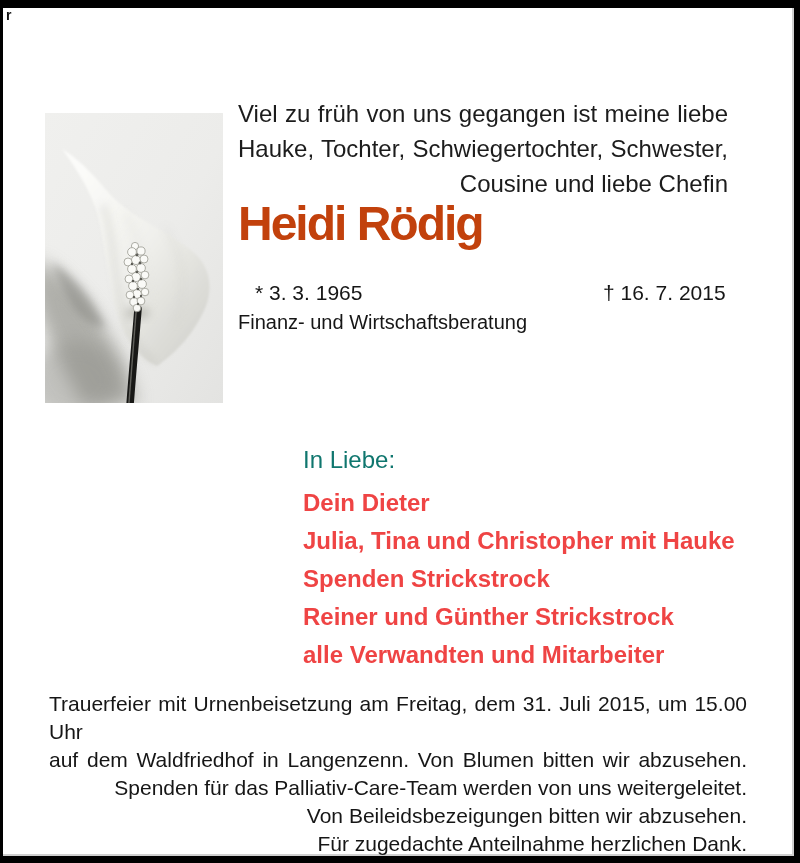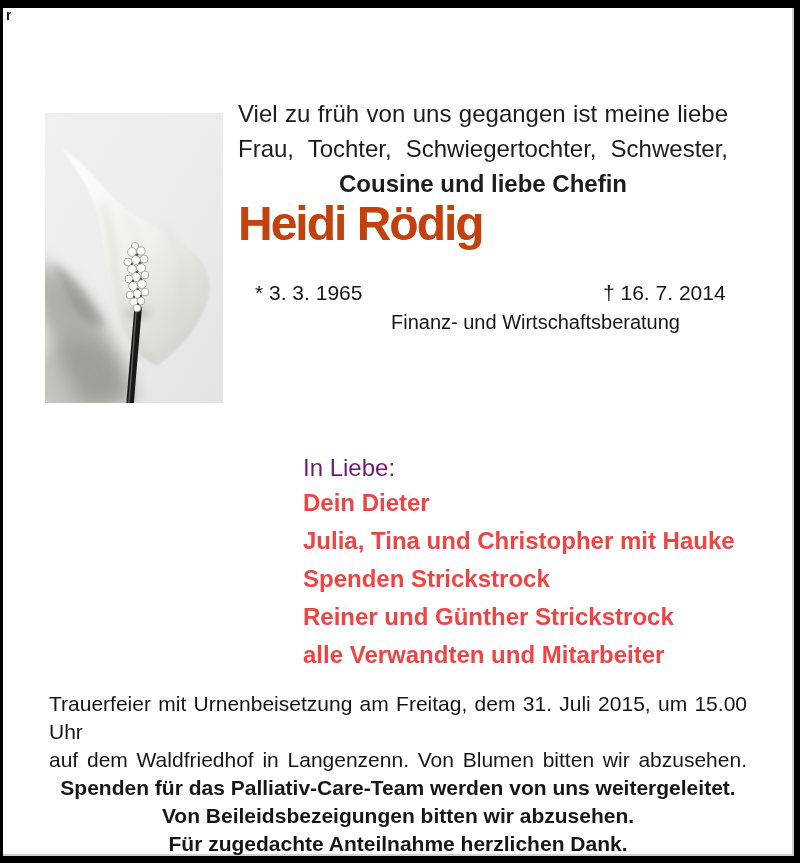--- a/index.html
+++ b/index.html
@@ -17,41 +17,41 @@
 
   .corner-mark{position:absolute;left:6px;top:8px;font-size:14px;font-weight:bold;color:#111;line-height:1;}
 
   .photo{position:absolute;left:45px;top:113px;width:178px;height:290px;}
 
   .intro{
     position:absolute;left:238px;top:50px;width:490px;
     font-size:24px;line-height:35px;color:#1c1c1c;margin-top:46px;
   }
   .jline{text-align:justify;text-align-last:justify;}
-  .nline{text-align:center;font-weight:bold;}
+  .nline{text-align:right;}
 
   .deceased-name{
     position:absolute;left:238px;top:188px;width:505px;
     font-size:48px;font-weight:bold;letter-spacing:-2px;
     color:#c2410c;line-height:72px;white-space:nowrap;
   }
 
   .vitals{position:absolute;left:0;top:281px;width:800px;height:26px;font-size:21px;color:#161616;}
   .vital-birth{position:absolute;left:255px;top:0;}
   .vital-maiden{position:absolute;left:403px;top:0;}
   .vital-death{position:absolute;left:603px;top:0;}
 
   .profession{
     position:absolute;left:238px;top:311px;width:442px;
-    text-align:right;font-size:20px;color:#161616;
+    text-align:left;font-size:20px;color:#161616;
   }
 
   .place{position:absolute;left:235px;top:374px;font-size:23px;font-weight:bold;color:#101010;}
 
-  .closing{position:absolute;left:303px;top:446px;font-size:24px;color:#701a75;margin-top:8px;}
+  .closing{position:absolute;left:303px;top:446px;font-size:24px;color:#0f766e;}
 
   .mourners{position:absolute;left:303px;top:484px;width:460px;}
   .mourner-line{font-size:24px;font-weight:bold;line-height:38px;color:#ef4444;white-space:nowrap;}
 
   .funeral{
     position:absolute;left:49px;top:690px;width:698px;
     font-size:21px;line-height:28px;color:#161616;
   }
 </style>
 </head>
@@ -138,29 +138,29 @@
         <circle cx="96" cy="166" r="1.3"></circle>
       <circle cx="93" cy="176" r="1.3"></circle>
         <circle cx="89" cy="184" r="1.2"></circle>
         <circle cx="96" cy="183" r="1.2"></circle>
       <circle cx="93" cy="191" r="1.2"></circle>
     </g>
   </svg>
 
   <div class="intro">
     <div class="jline">Viel zu früh von uns gegangen ist meine liebe</div>
-    <div class="jline">Frau, Tochter, Schwiegertochter, Schwester,</div>
+    <div class="jline">Hauke, Tochter, Schwiegertochter, Schwester,</div>
     <div class="nline">Cousine und liebe Chefin</div>
   </div>
 
   <div class="deceased-name">Heidi Rödig</div>
 
   <div class="vitals">
     <span class="vital-birth">* 3. 3. 1965</span>
-    <span class="vital-death">† 16. 7. 2014</span>
+    <span class="vital-death">† 16. 7. 2015</span>
   </div>
 
   <div class="profession">Finanz- und Wirtschaftsberatung</div>
 
 
   <div class="closing">In Liebe:</div>
 
   <div class="mourners">
     <div class="mourner-line">Dein Dieter</div>
     <div class="mourner-line">Julia, Tina und Christopher mit Hauke</div>

